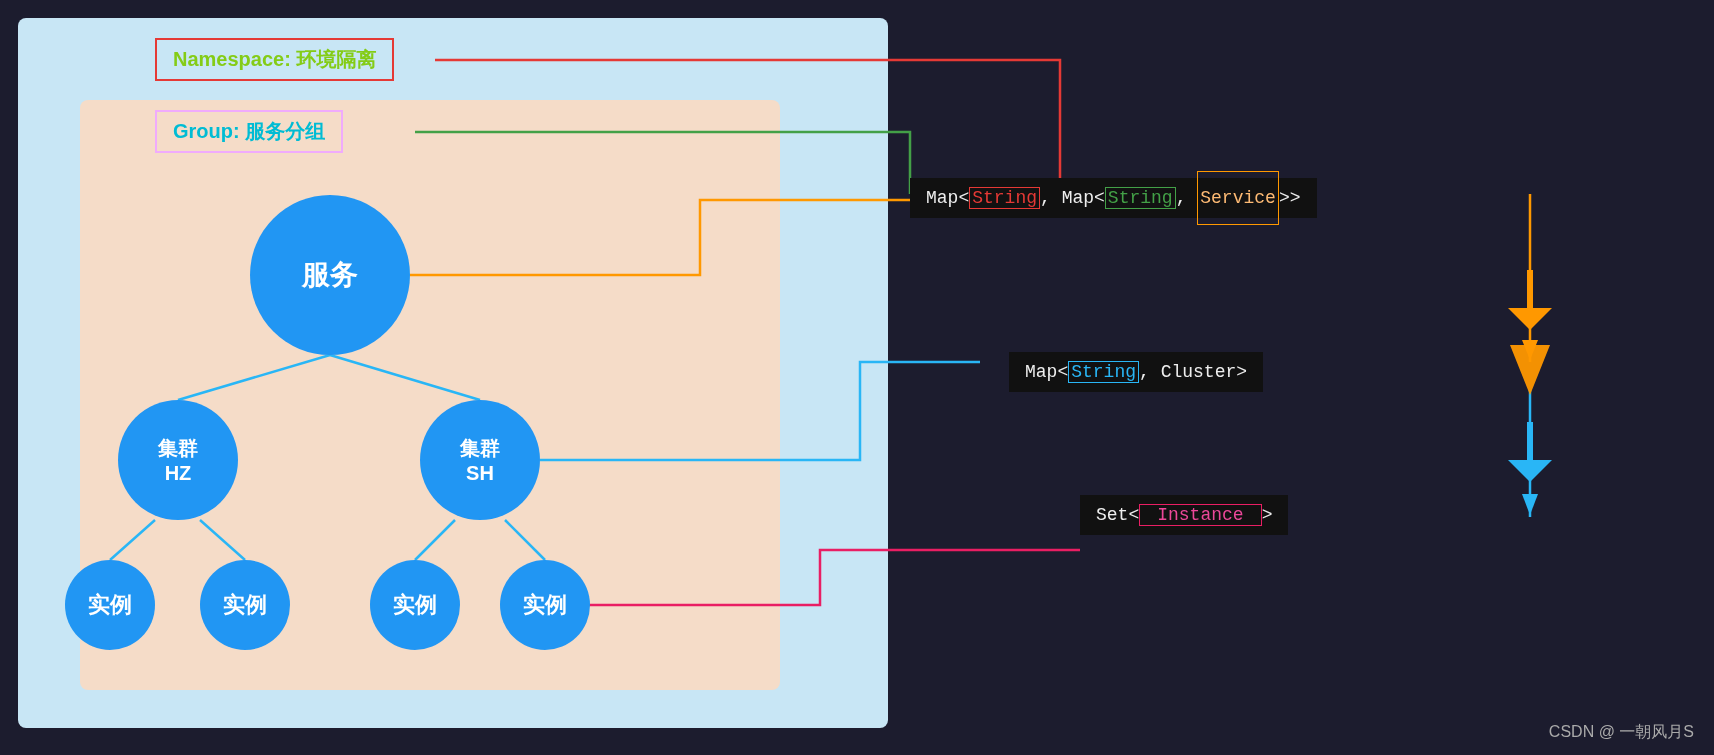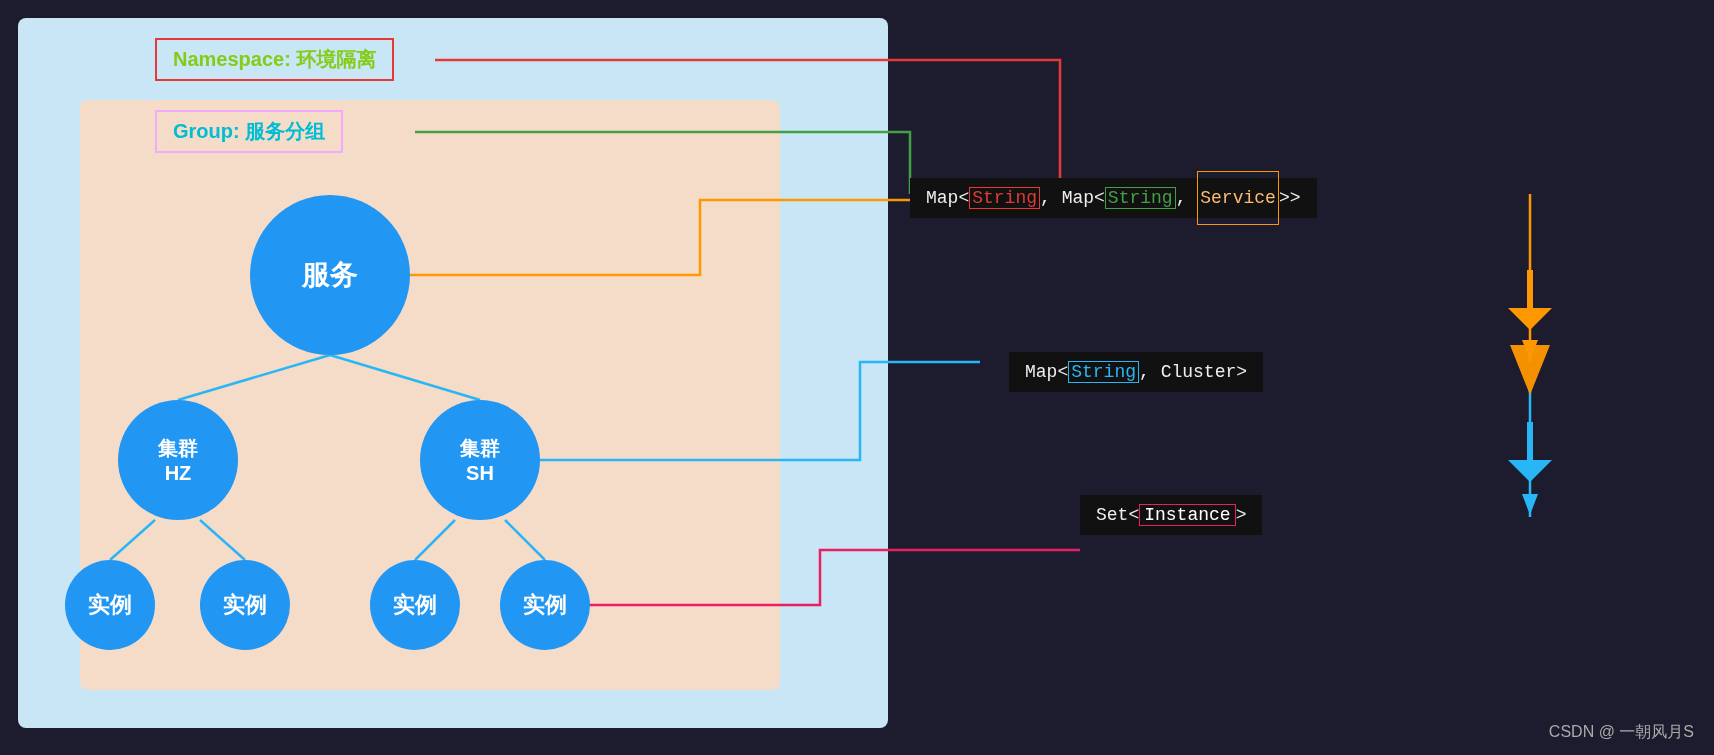--- a/index.html
+++ b/index.html
@@ -104,21 +104,21 @@
       left: 980px; top: 352px; margin-left: 29px;
     }
     .code-box-3 {
       left: 1080px; top: 495px;
     }
 
     .str-red { color: #e53935; border: 1.5px solid #e53935; padding: 0 2px; }
     .str-green { color: #43a047; border: 1.5px solid #43a047; padding: 0 2px; }
     .str-orange { color: #fdba74; border: 1.5px solid #ff9800; padding: 16px 2px; text-align: center; }
     .str-blue { color: #29b6f6; border: 1.5px solid #29b6f6; padding: 0 2px; }
-    .str-magenta { color: #ffffff; border: 1.5px solid #e91e63; padding: 0 4px; margin-top: 32px; }
+    .str-magenta { color: #ec4899; border: 1.5px solid #e91e63; padding: 0 17px; margin-top: 32px; }
 
     .watermark {
       position: absolute;
       right: 20px; bottom: 12px;
       color: #aaa;
       font-size: 16px;
     }
 
     svg.diagram {
       position: absolute;

